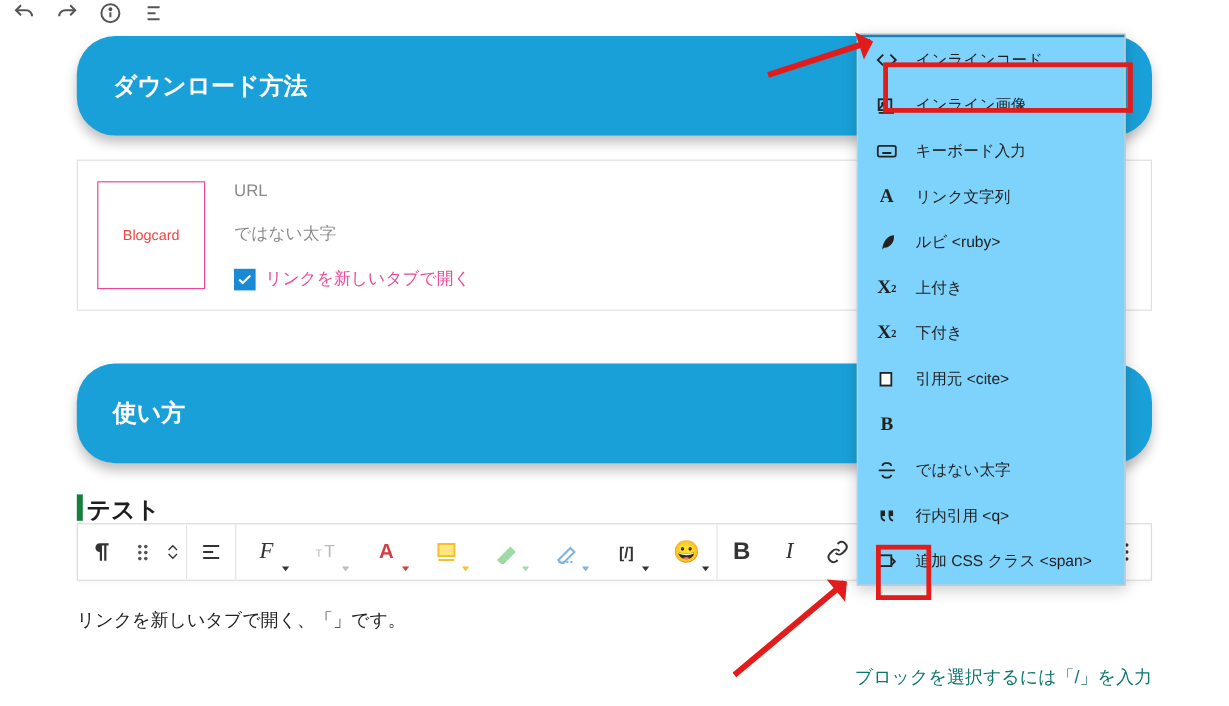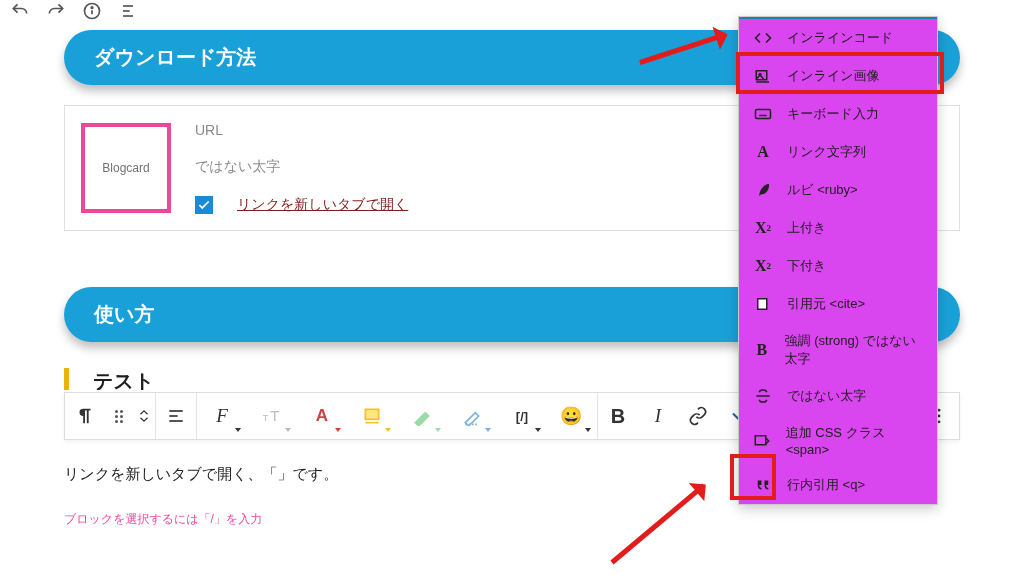--- a/index.html
+++ b/index.html
@@ -14,47 +14,47 @@
       align-items: center;
       gap: 12px;
       padding: 2px 8px;
       height: 22px;
     }
     .top-tools svg { width: 20px; height: 20px; color: #555; }
     .content { padding: 0 64px 20px; }
     .heading-blue {
       background: #1aa0d8;
       border-radius: 32px;
-      padding: 14px 30px;
+      padding: 28px 30px;
       color: #fff;
       font-size: 20px;
       font-weight: 700;
       margin: 8px 0 20px 0;
       box-shadow: 0 6px 10px rgba(0,0,0,.25);
     }
-    .heading-blue.h2b { margin-top: 56px; }
+    .heading-blue.h2b { margin-top: 44px; }
     .body-text { font-size: 15px; line-height: 1.8; margin: 6px 0 24px; color: #222; }
-    .tiny-text { font-size: 12px; color: #ec4899; margin-top: 20px; }
+    .tiny-text { font-size: 15px; color: #0f766e; margin-top: 20px; text-align: right; }
     .blogcard-wrap {
       border: 1px solid #e0e0e0;
       padding: 16px;
       display: flex;
       align-items: center;
       gap: 24px;
       background: #fff;
     }
     .blogcard-thumb {
       width: 90px; height: 90px;
-      border: 4px solid #ec4899;
+      border: 1px solid #ec4899;
       display: flex; align-items: center; justify-content: center;
-      color: #737373; font-size: 12px;
+      color: #ef4444; font-size: 12px;
     }
     .blogcard-fields { flex: 1; display: flex; flex-direction: column; gap: 20px; }
     .blogcard-fields .fld { font-size: 14px; color: #8a8a8a; }
-    .checkbox-row { display: flex; align-items: center; gap: 24px; font-size: 14px; color: #7f1d1d; text-decoration: underline; }
+    .checkbox-row { display: flex; align-items: center; gap: 8px; font-size: 14px; color: #ec4899; }
     .chk { width: 18px; height: 18px; background: #1b8ad6; display: flex; align-items: center; justify-content: center; }
     .chk svg { width: 14px; height: 14px; color: #fff; }
     .testtxt { font-size: 20px; font-weight: 700; margin-top: 26px; margin-bottom: 2px; }
 
     .block-toolbar {
       border: 1px solid #ddd;
       background: #fff;
       height: 48px;
       display: flex;
       align-items: center;
@@ -79,23 +79,23 @@
     .tb-btn.blue-stroke { color: #7fb2e0; }
     .tb-btn.red-letter { color: #cf4242; font-size: 17px; font-weight: 600; }
     .tb-btn.lbl { font-family: Georgia, serif; font-size: 19px; color: #333; }
     .tb-btn.lbl .ital { font-style: italic; }
     .tb-btn.big { font-size: 20px; font-weight: 700; }
     .tb-wide { width: 50px; }
     .tb-btn.chevron svg { width: 20px; height: 20px; color: #1a5fa3; }
 
     .dropdown {
       position: absolute;
-      top: 16px; right: 86px;
-      width: 200px;
-      background: #d946ef;
+      top: 28px; right: 86px;
+      width: 224px;
+      background: #7dd3fc;
       border: 1px solid #ccc;
       box-shadow: 0 4px 12px rgba(0,0,0,.2);
       z-index: 40;
     }
     .dd-item {
       display: flex; align-items: center; gap: 14px;
       padding: 9px 14px;
       font-size: 13px; color: #1e1e1e;
       cursor: pointer;
     }
@@ -187,21 +187,21 @@
         </span>
         <span>リンクを新しいタブで開く</span>
       </div>
     </div>
   </div>
 
   <div class="heading-blue h2b">
     <span>使い方</span>
   </div>
 
-  <div class="testtxt" style="overflow:hidden;height:22px;border-left:5px solid #eab308;padding-left:24px">テスト</div>
+  <div class="testtxt" style="overflow:hidden;height:22px;border-left:5px solid #15803d;padding-left:3px">テスト</div>
 
   <div class="block-toolbar">
     <div class="tb-group">
       <button class="tb-btn">
         <svg viewBox="0 0 24 24" fill="currentColor" width="22" height="22">
             <path d="M10 4h8v2h-2v14h-2V6h-2v14h-2V12a4 4 0 0 1 0-8z"></path>
           </svg>
       </button>
       <button class="tb-btn" style="width:28px">
         <span class="drag-handle">
@@ -372,47 +372,46 @@
     <span class="dd-icon">
         <svg width="18" height="18" viewBox="0 0 24 24" fill="currentColor">
           <path d="M4 4h14v16H4z"></path>
           <rect x="6" y="6" width="10" height="12" fill="#fff"></rect>
         </svg>
       </span>
     <span>引用元 &lt;cite&gt;</span>
   </div>
   <div class="dd-item">
     <span class="dd-icon serif">B</span>
-    <span>強調 (strong) ではない太字</span>
   </div>
   <div class="dd-item">
     <span class="dd-icon">
         <svg width="18" height="18" viewBox="0 0 24 24" fill="none" stroke="currentColor" stroke-width="2">
           <path d="M7 7a4 4 0 0 1 4-3h2a4 4 0 0 1 4 3"></path>
           <path d="M7 17a4 4 0 0 0 4 3h2a4 4 0 0 0 4-3"></path>
           <line x1="3" y1="12" x2="21" y2="12"></line>
         </svg>
       </span>
     <span>ではない太字</span>
   </div>
   <div class="dd-item">
     <span class="dd-icon">
+        <svg width="18" height="18" viewBox="0 0 24 24" fill="currentColor">
+          <path d="M5 6h5v6H7c0 3 2 4 3 4v2c-3 0-5-2-5-6V6zm9 0h5v6h-3c0 3 2 4 3 4v2c-3 0-5-2-5-6V6z"></path>
+        </svg>
+      </span>
+    <span>行内引用 &lt;q&gt;</span>
+  </div>
+  <div class="dd-item">
+    <span class="dd-icon">
         <svg width="18" height="18" viewBox="0 0 24 24" fill="none" stroke="currentColor" stroke-width="2">
           <rect x="3" y="5" width="14" height="12"></rect>
           <polyline points="17 8 21 12 17 16"></polyline>
         </svg>
       </span>
     <span>追加 CSS クラス &lt;span&gt;</span>
-  </div>
-  <div class="dd-item">
-    <span class="dd-icon">
-        <svg width="18" height="18" viewBox="0 0 24 24" fill="currentColor">
-          <path d="M5 6h5v6H7c0 3 2 4 3 4v2c-3 0-5-2-5-6V6zm9 0h5v6h-3c0 3 2 4 3 4v2c-3 0-5-2-5-6V6z"></path>
-        </svg>
-      </span>
-    <span>行内引用 &lt;q&gt;</span>
   </div>
 </div>
 
 <div class="annot-red annot-menu"></div>
 <div class="annot-red annot-chev"></div>
 <div class="arrow arrow1"></div>
 <div class="arrow arrow2"></div>
 
 </body></html>

